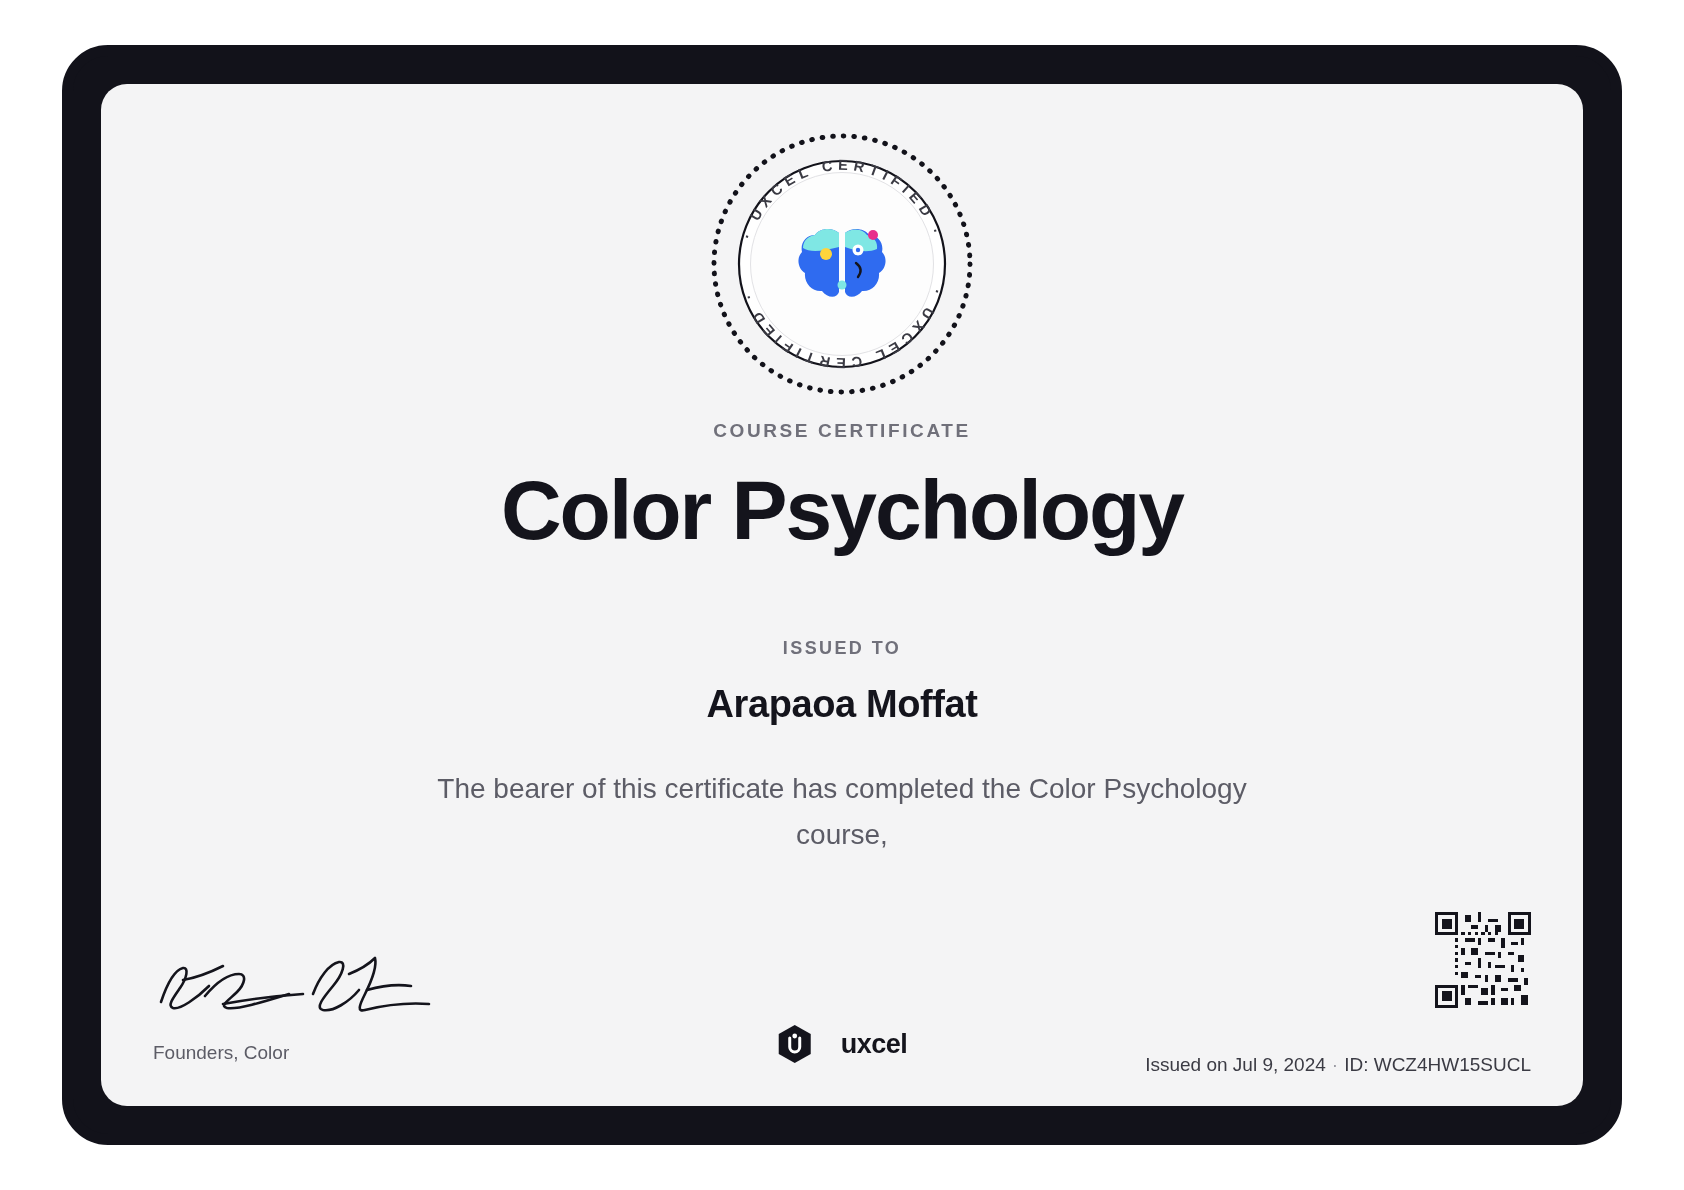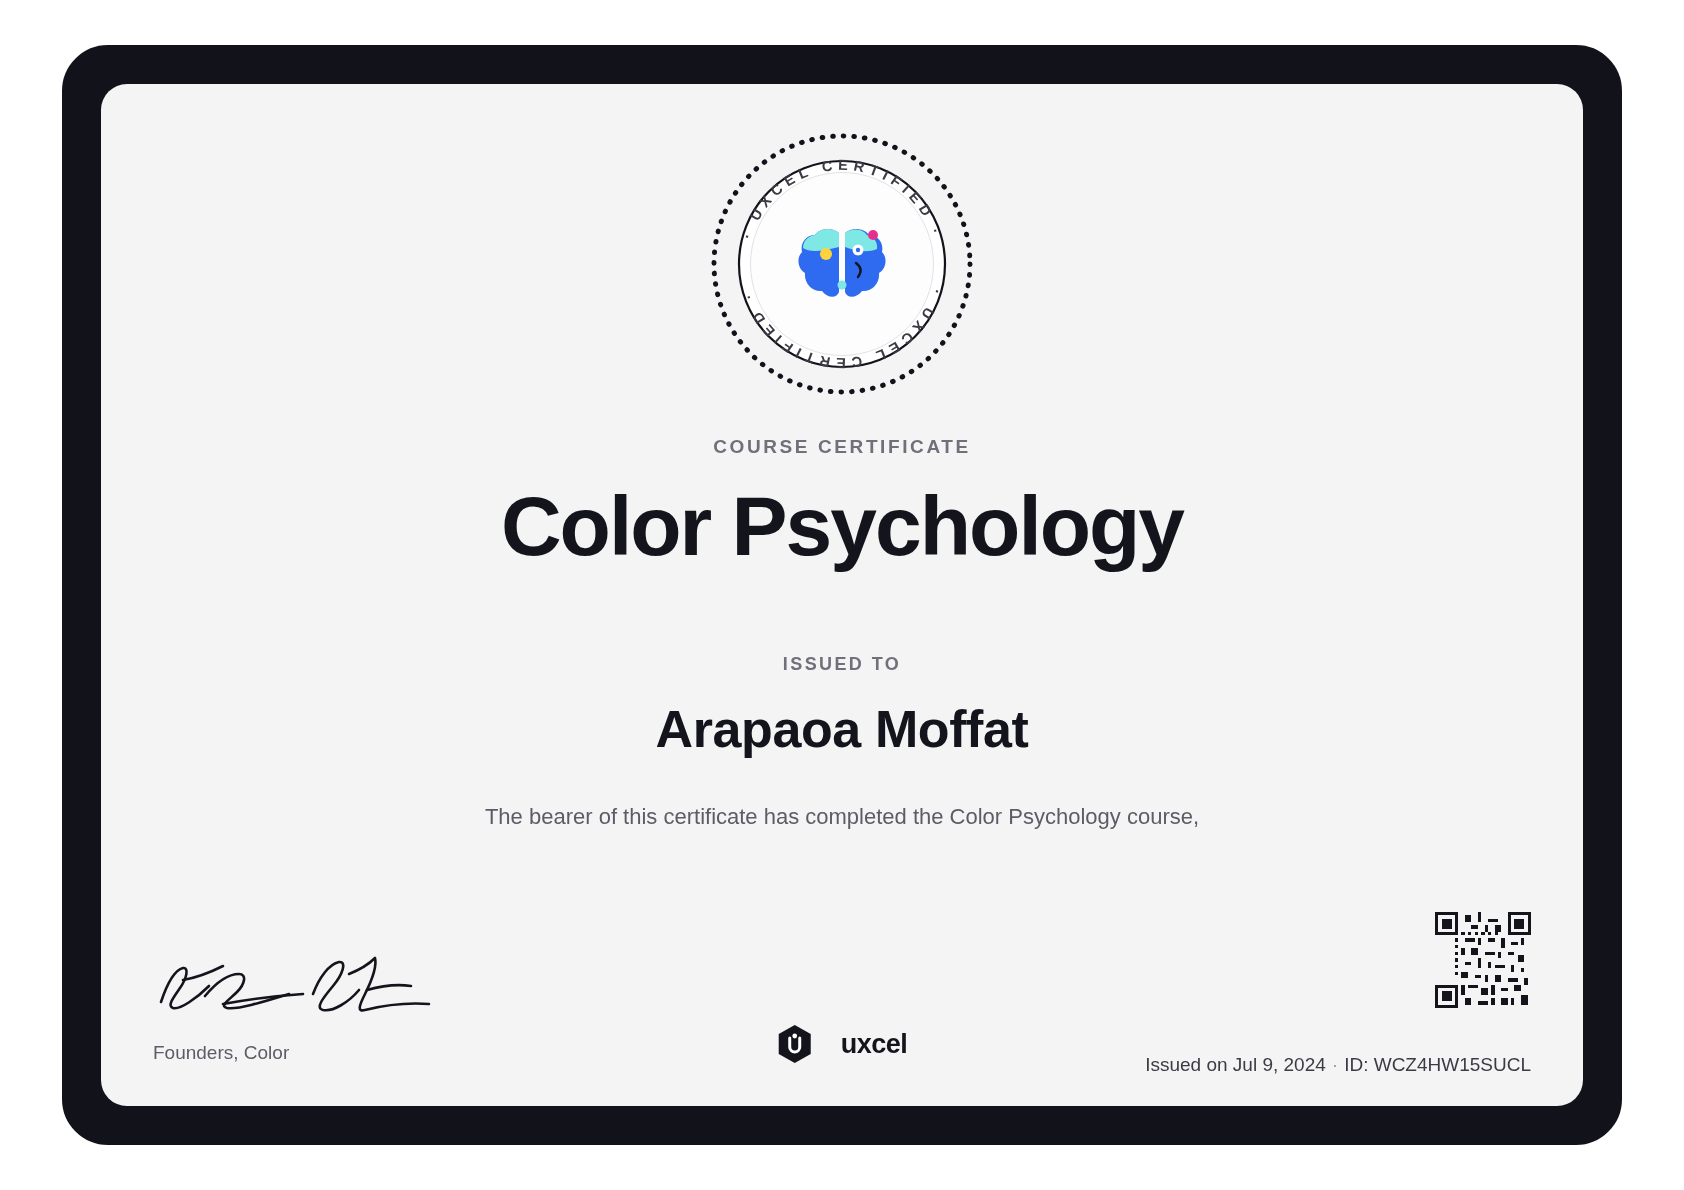--- a/index.html
+++ b/index.html
@@ -74,21 +74,21 @@
     z-index: 2;
   }
   .brain-wrap {
     width: 92px;
     height: 82px;
     position: relative;
   }
 
   
   .kicker {
-    margin-top: 38px;
+    margin-top: 22px;
     font-size: 19px;
     letter-spacing: 2.6px;
     font-weight: 700;
     color: #70707a;
     text-transform: uppercase;
   }
   .course-title {
     margin-top: 26px;
     font-size: 84px;
     line-height: 1;
@@ -101,28 +101,28 @@
   .issued-to-label {
     margin-top: 30px;
     font-size: 18px;
     letter-spacing: 2.4px;
     font-weight: 700;
     color: #70707a;
     text-transform: uppercase;
   }
   .recipient {
     margin-top: 24px;
-    font-size: 52px;
+    font-size: 38px;
     font-weight: 700;
     color: #14141c;
     letter-spacing: -0.4px;
   }
   .blurb {
     margin-top: 40px;
-    font-size: 22px;
+    font-size: 28px;
     line-height: 1.65;
     color: #5c5c66;
     text-align: center;
     max-width: 840px;
   }
   .sig-block {
     position: absolute;
     left: 52px;
     bottom: 42px;
     width: 320px;

